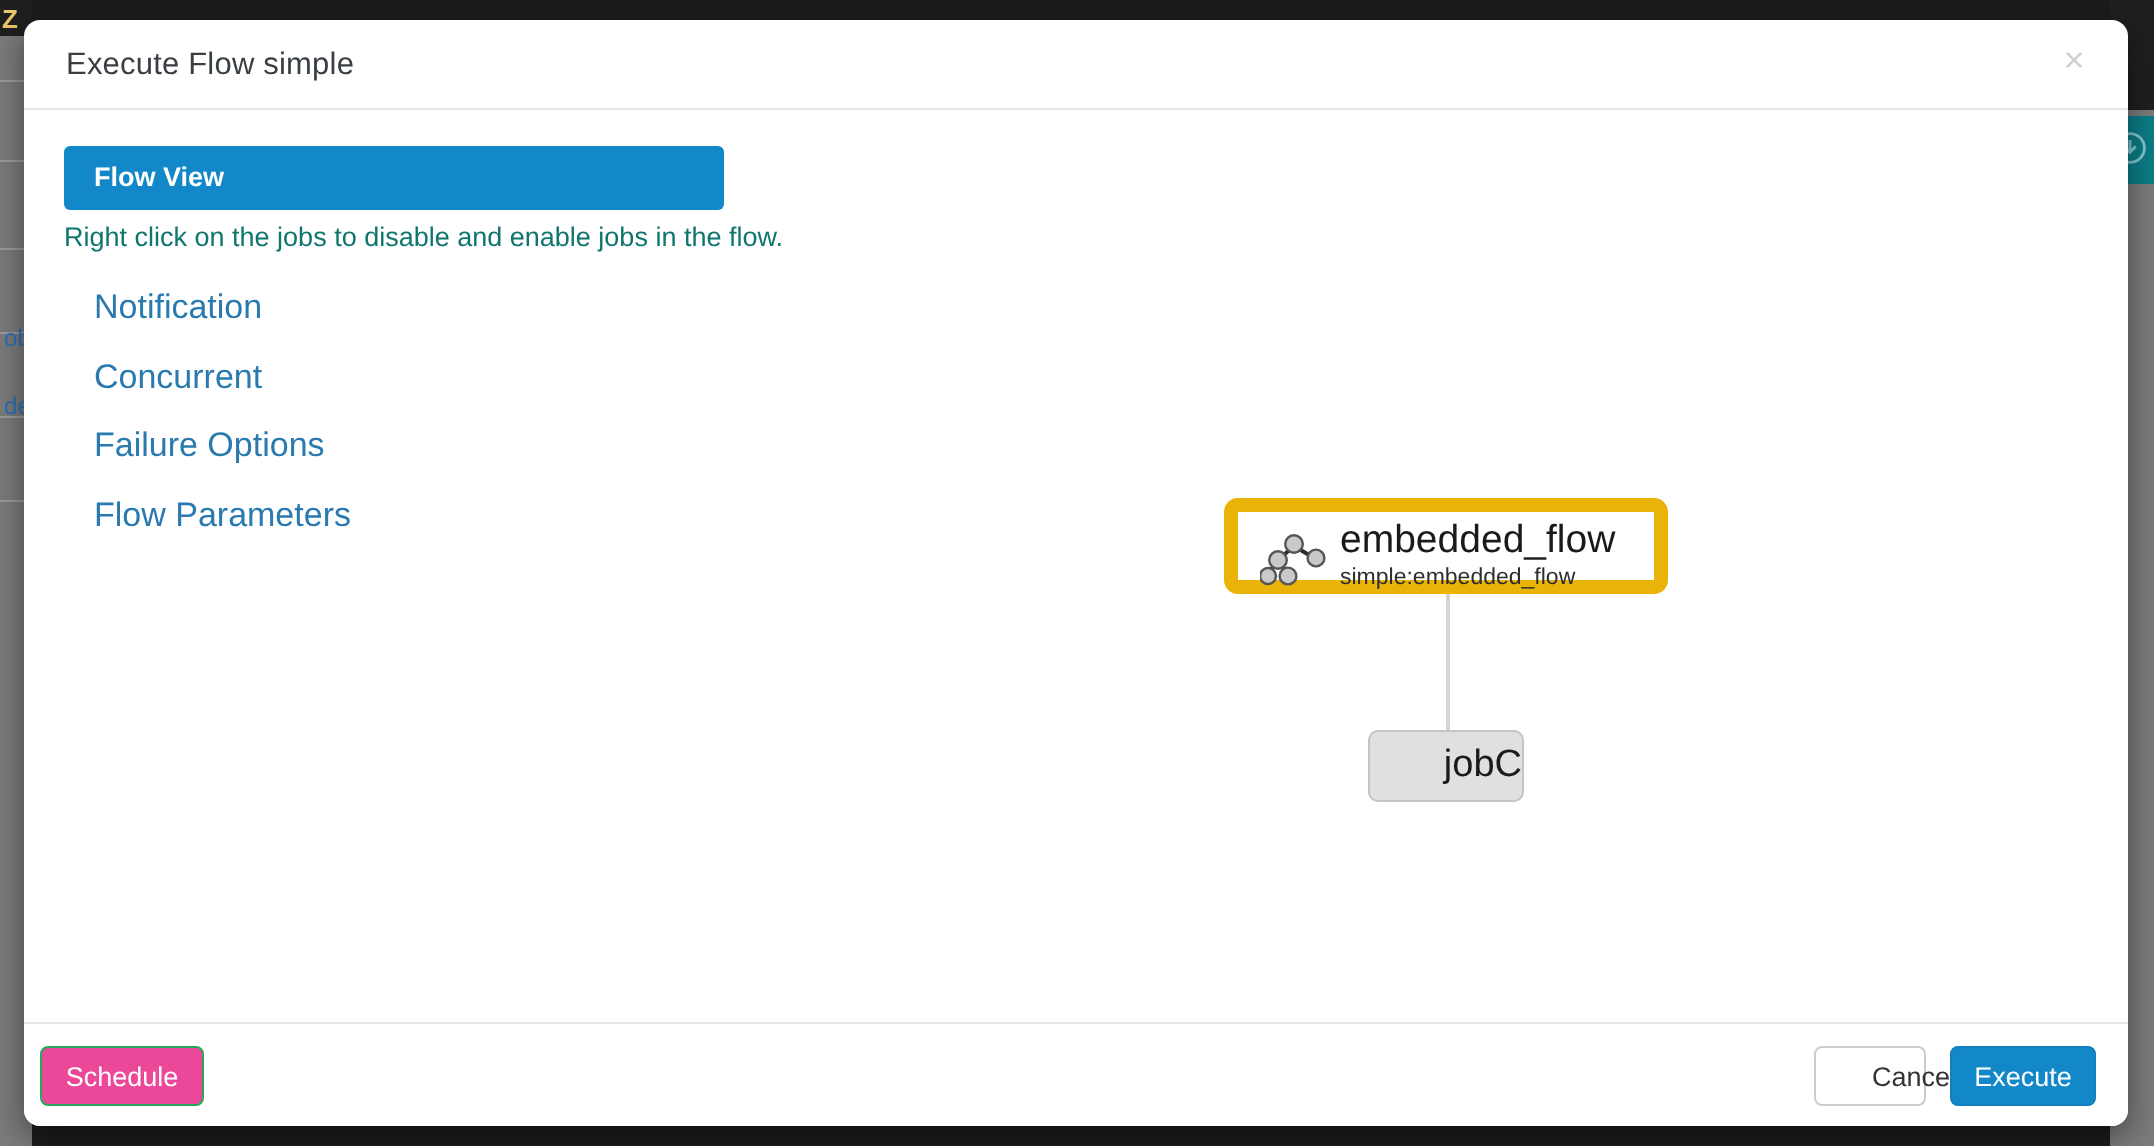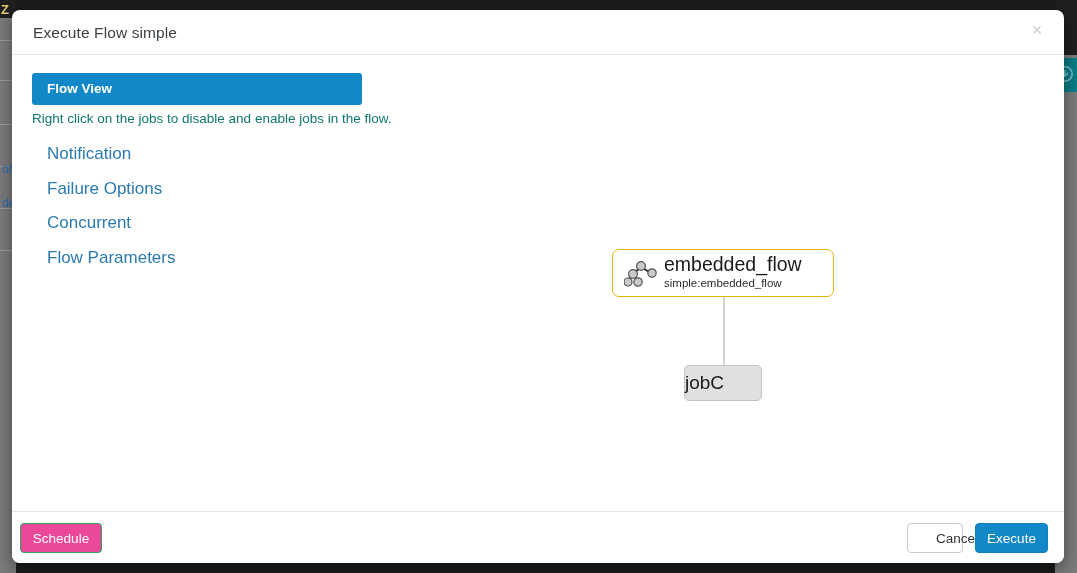--- a/index.html
+++ b/index.html
@@ -215,21 +215,21 @@
     right: 0;
     bottom: 0;
   }
   .graph-node-flow {
     position: absolute;
     left: 240px;
     top: 194px;
     width: 222px;
     height: 48px;
     background: #ffffff;
-    border: 1px solid #eab308;
+    border: 7px solid #eab308;
     border-radius: 7px;
     box-sizing: border-box;
     cursor: pointer;
   }
   .node-icon {
     position: absolute;
     left: 11px;
     top: 10px;
     width: 34px;
     height: 28px;
@@ -270,21 +270,21 @@
     border: 1px solid #c4c4c4;
     border-radius: 5px;
     box-sizing: border-box;
     cursor: pointer;
   }
   .job-label {
     position: absolute;
     left: 0;
     right: 0;
     top: 6px;
-    text-align: left;
+    text-align: right;
     font-size: 19px;
     color: #1a1a1a;
   }
 
   
   .modal-footer {
     position: absolute;
     left: 0;
     bottom: 0;
     width: 100%;
@@ -373,22 +373,22 @@
   <div class="modal-body">
 
     <div class="flow-view-tab">
       <div class="flow-view-tab-label">Flow View</div>
     </div>
 
     <div class="flow-hint">Right click on the jobs to disable and enable jobs in the flow.</div>
 
     <div class="nav-list">
       <a class="nav-item" href="#">Notification</a>
+      <a class="nav-item" href="#">Concurrent</a>
       <a class="nav-item" href="#">Failure Options</a>
-      <a class="nav-item" href="#">Concurrent</a>
       <a class="nav-item" href="#">Flow Parameters</a>
     </div>
 
     <div class="graph-canvas">
 
       <div class="graph-node-flow">
         <svg class="node-icon" viewBox="0 0 34 28">
           <line x1="17" y1="7" x2="9" y2="14" stroke="#2b2b2b" stroke-width="2"></line>
           <line x1="17" y1="7" x2="27" y2="13" stroke="#2b2b2b" stroke-width="2"></line>
           <line x1="9" y1="14" x2="4" y2="21" stroke="#2b2b2b" stroke-width="2"></line>

